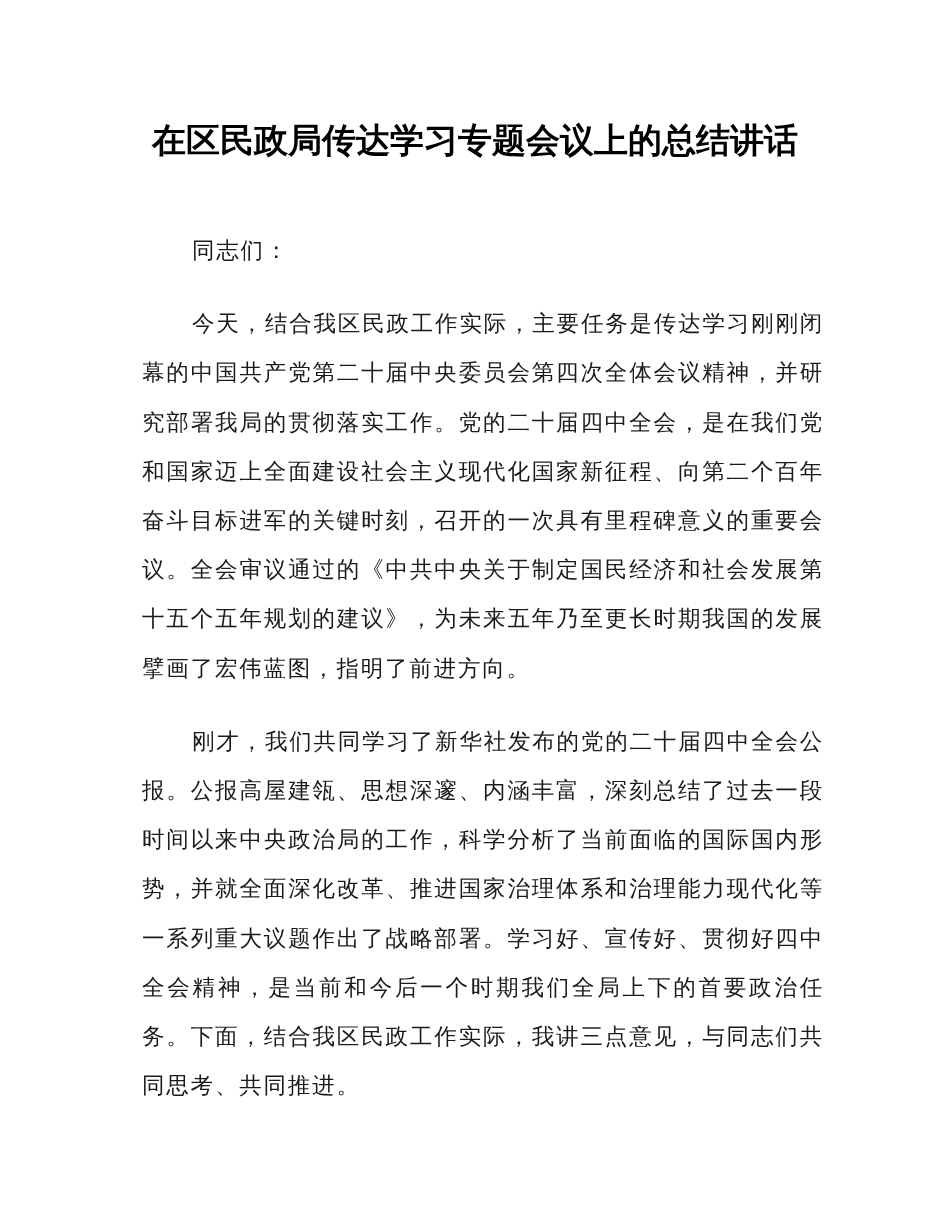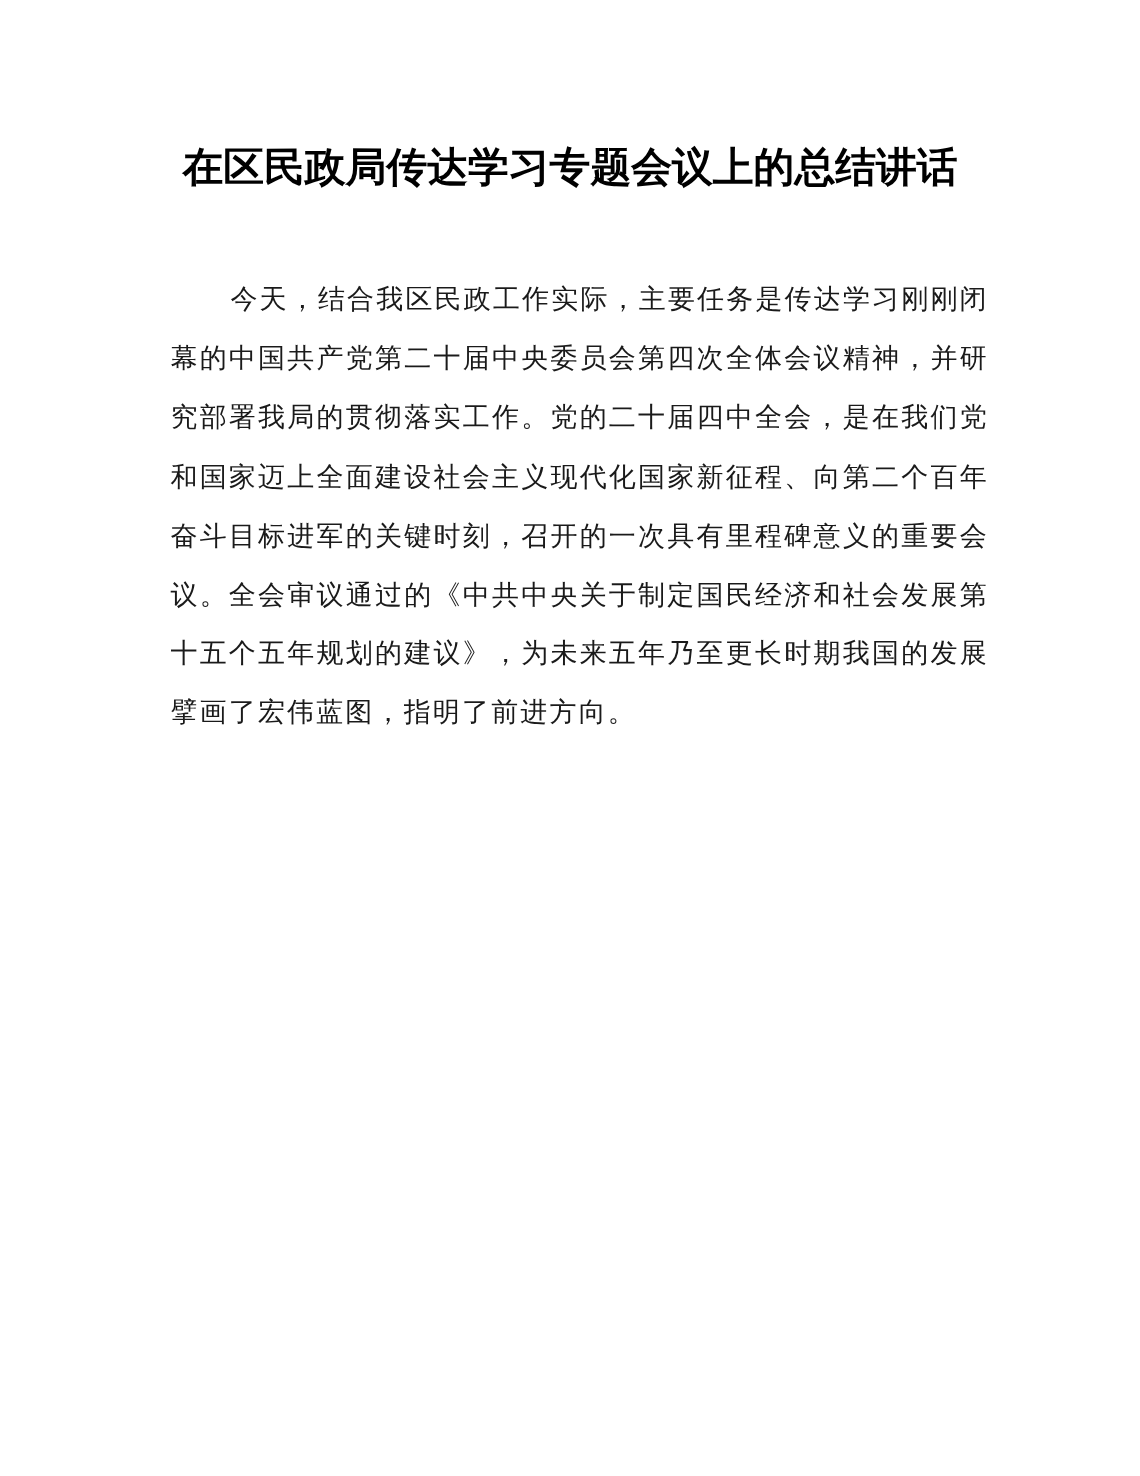--- a/index.html
+++ b/index.html
@@ -60,15 +60,17 @@
       margin-top: 24px;
     }
   </style>
 </head>
 <body>
 
 <div class="page">
   <h1 class="title">在区民政局传达学习专题会议上的总结讲话</h1>
 
   <div class="body-text">
+    <p class="salutation">同志们：</p>
     <p class="para">今天，结合我区民政工作实际，主要任务是传达学习刚刚闭幕的中国共产党第二十届中央委员会第四次全体会议精神，并研究部署我局的贯彻落实工作。党的二十届四中全会，是在我们党和国家迈上全面建设社会主义现代化国家新征程、向第二个百年奋斗目标进军的关键时刻，召开的一次具有里程碑意义的重要会议。全会审议通过的《中共中央关于制定国民经济和社会发展第十五个五年规划的建议》，为未来五年乃至更长时期我国的发展擘画了宏伟蓝图，指明了前进方向。</p>
+    <p class="para">刚才，我们共同学习了新华社发布的党的二十届四中全会公报。公报高屋建瓴、思想深邃、内涵丰富，深刻总结了过去一段时间以来中央政治局的工作，科学分析了当前面临的国际国内形势，并就全面深化改革、推进国家治理体系和治理能力现代化等一系列重大议题作出了战略部署。学习好、宣传好、贯彻好四中全会精神，是当前和今后一个时期我们全局上下的首要政治任务。下面，结合我区民政工作实际，我讲三点意见，与同志们共同思考、共同推进。</p>
   </div>
 </div>
 
 </body></html>

